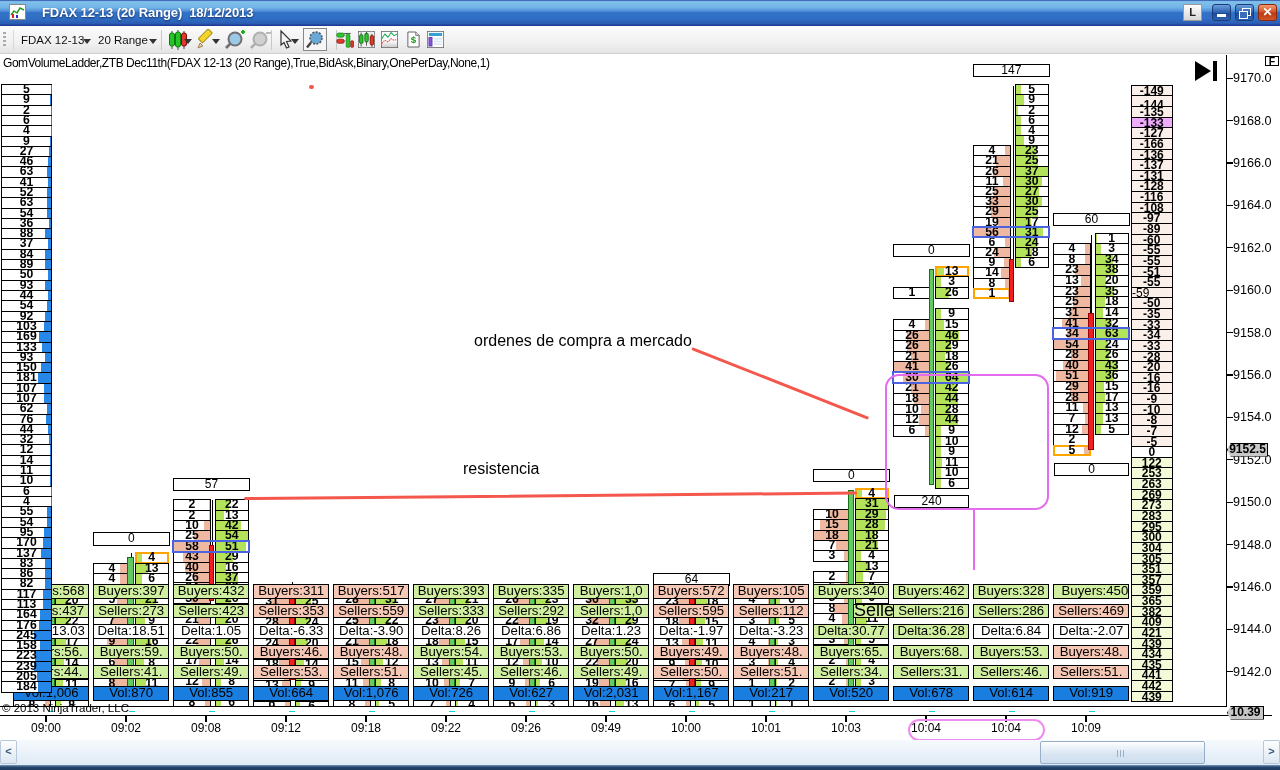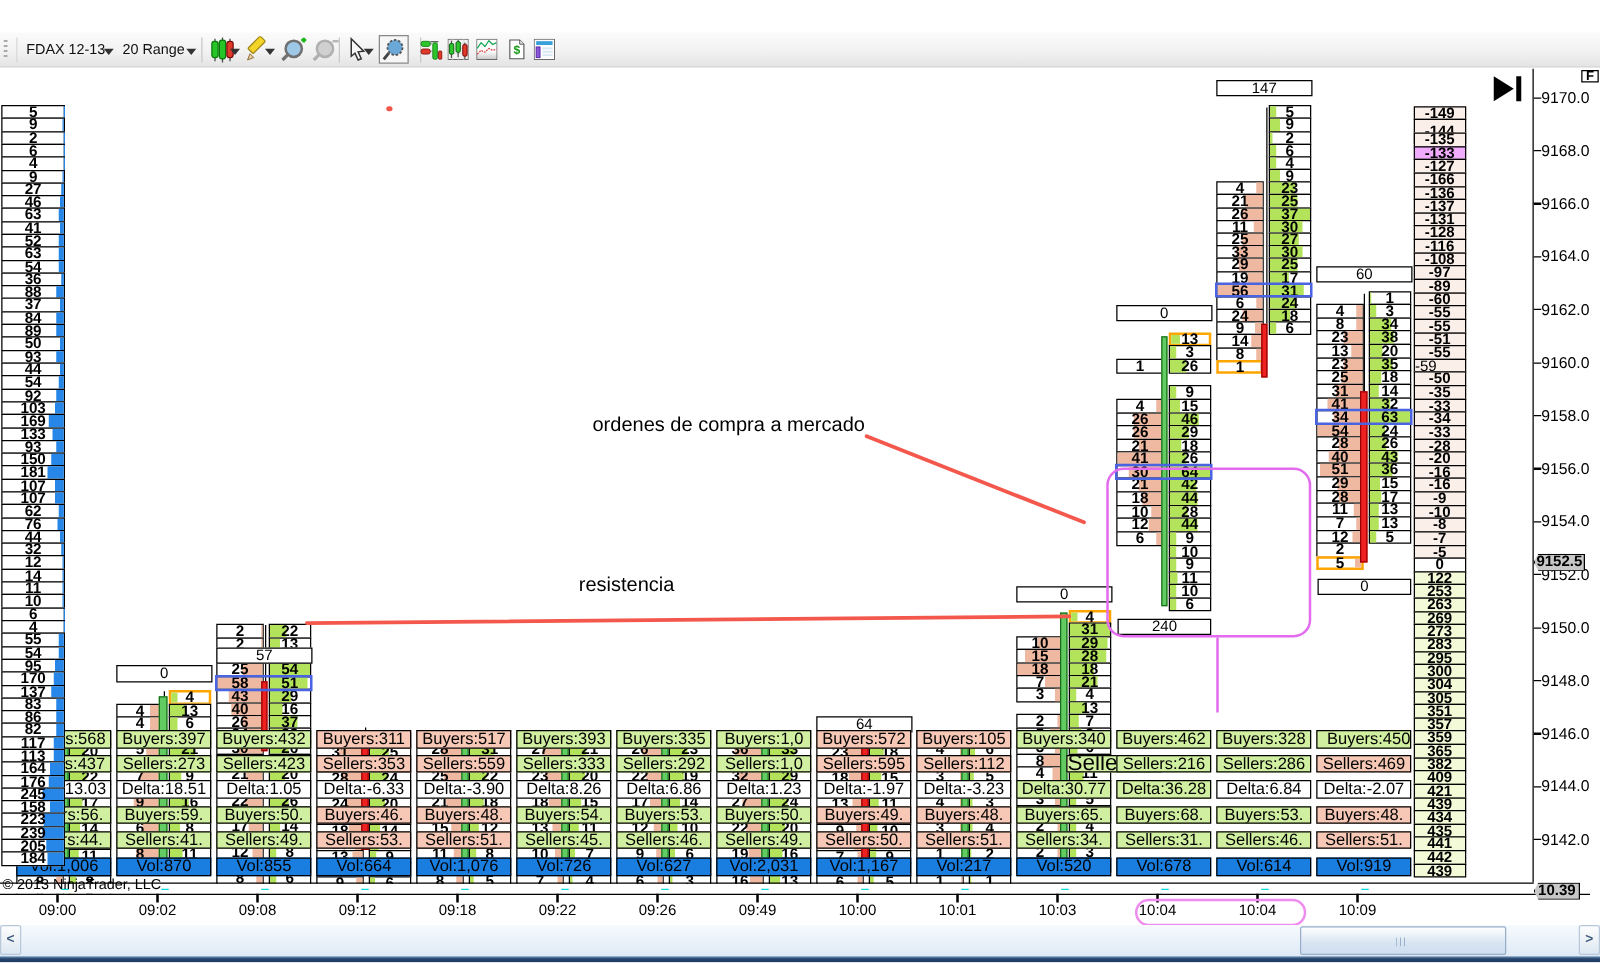--- a/index.html
+++ b/index.html
@@ -1,19 +1,38 @@
 <!DOCTYPE html>
 <html><head><meta charset="utf-8"><style>
 *{margin:0;padding:0;}
 body{font-family:"Liberation Sans",sans-serif;color:#000;}
 #w{position:relative;width:1280px;height:770px;overflow:hidden;background:#fff;}
 i{font-style:normal;}
 </style></head><body>
 <div id="w">
 
+<div style="position:absolute;left:0;top:0;width:1280px;height:25.5px;background:linear-gradient(#27439e 0%,#7fc0ec 6%,#74b5e8 28%,#4c89d6 44%,#3173c8 48%,#2f6ec4 72%,#2c5cb4 90%,#1e3a94 98%,#16308a 100%);z-index:20;">
+  <div style="position:absolute;left:9px;top:4px;width:17px;height:16px;background:#fff;border:1px solid #888;box-sizing:border-box;">
+    <svg width="15" height="14" viewBox="0 0 15 14">
+          <path d="M1 10 L4 6 L7 8 L10 3 L14 5" stroke="#2a9a2a" stroke-width="1.5" fill="none"></path>
+          <rect x="2" y="9" width="2" height="4" fill="#d22"></rect>
+          <rect x="6" y="10" width="2" height="3" fill="#2a2ad2"></rect>
+        </svg>
+  </div>
+  <div style="position:absolute;left:42px;top:5px;font-size:13px;font-weight:bold;color:#fff;letter-spacing:-0.1px;text-shadow:0 1px 2px rgba(0,0,40,.6);">FDAX 12-13 (20 Range)&nbsp; 18/12/2013</div>
+  <div style="position:absolute;left:1183px;top:3.5px;width:19px;height:17px;background:linear-gradient(#fdfdfd,#d8d8d8);border:1px solid #9a9a9a;box-sizing:border-box;text-align:center;font-size:11px;font-weight:bold;line-height:15px;color:#222;">L</div>
+  <div style="position:absolute;left:1212px;top:3.5px;width:19px;height:17px;background:linear-gradient(#6ba0dc,#2c5fae 50%,#1c4a9a 55%,#2e62b0);border:1px solid #1a3c78;border-radius:3px;box-sizing:border-box;">
+     <div style="position:absolute;left:4px;bottom:3px;width:9px;height:3px;background:#fff;"></div>
+      </div>
+  <div style="position:absolute;left:1235px;top:3.5px;width:19px;height:17px;background:linear-gradient(#6ba0dc,#2c5fae 50%,#1c4a9a 55%,#2e62b0);border:1px solid #1a3c78;border-radius:3px;box-sizing:border-box;">
+     <div style="position:absolute;left:6px;top:3px;width:7px;height:6px;border:1.4px solid #fff;"></div>
+     <div style="position:absolute;left:3px;top:6px;width:7px;height:6px;border:1.4px solid #fff;background:#3a6cba;"></div>
+      </div>
+  <div style="position:absolute;left:1258px;top:3.5px;width:19px;height:17px;background:linear-gradient(#f09a70,#d55428 45%,#bc3a10 55%,#d0562a);border:1px solid #8a2808;border-radius:3px;box-sizing:border-box;color:#fff;font-size:12px;font-weight:bold;text-align:center;line-height:14px;">✕</div>
+</div>
 
 <div style="position:absolute;left:0;top:25.5px;width:1280px;height:27.5px;background:linear-gradient(#fbfbfb,#f1f1f1 60%,#e4e4e4);border-bottom:1px solid #cfcfcf;z-index:20;">
   <div style="position:absolute;left:3px;top:6px;width:3px;height:16px;background:repeating-linear-gradient(#aaa 0 2px,transparent 2px 4px);"></div>
   <div style="position:absolute;left:13px;top:4px;height:20px;width:1px;background:#d8d8d8;"></div>
   <div style="position:absolute;left:21px;top:8px;font-size:11.5px;color:#111;">FDAX 12-13</div>
   <div style="position:absolute;left:83px;top:13px;width:0;height:0;border-left:4px solid transparent;border-right:4px solid transparent;border-top:5px solid #333;"></div>
   <div style="position:absolute;left:98px;top:8px;font-size:11.5px;color:#111;">20 Range</div>
   <div style="position:absolute;left:149px;top:13px;width:0;height:0;border-left:4px solid transparent;border-right:4px solid transparent;border-top:5px solid #333;"></div>
   <div style="position:absolute;left:161px;top:4px;height:20px;width:1px;background:#c8c8c8;"></div>
   <div style="position:absolute;left:167px;top:3px;"><svg width="22" height="22" viewBox="0 0 22 22">
@@ -87,20 +106,21 @@
         </svg></div>
   <div style="position:absolute;left:427px;top:5.5px;"><svg width="17" height="17" viewBox="0 0 22 22">
           <rect x="0.5" y="0.5" width="21" height="21" fill="#fdfdfd" stroke="#666"></rect>
           <rect x="2.5" y="2.5" width="17" height="4" fill="#38a0d8"></rect>
           <rect x="2.5" y="8.5" width="4" height="11" fill="#8858d8" stroke="#5828a8"></rect>
           <rect x="9" y="9" width="10.5" height="2" fill="#d8e8f4"></rect>
           <rect x="9" y="12.5" width="10.5" height="2" fill="#d8e8f4"></rect>
           <rect x="9" y="16" width="10.5" height="2" fill="#d8e8f4"></rect>
         </svg></div>
 </div>
+<div style="position:absolute;left:3px;top:56px;font-size:12px;letter-spacing:-0.45px;z-index:9;color:#000;">GomVolumeLadder,ZTB Dec11th(FDAX 12-13 (20 Range),True,BidAsk,Binary,OnePerDay,None,1)</div>
 <div style="position:absolute;left:0;top:53px;width:1280px;height:664px;background:#fff;"></div>
     <div style="position:absolute;left:13.0px;top:585px;width:38.0px;height:11px;border:1px solid #000;background:#fff;z-index:1;box-sizing:border-box;">
       <i style="position:absolute;right:0;top:0;bottom:0;width:4.8px;background:#eeb9a0"></i>
       <span style="position:absolute;left:0;right:0;top:50%;transform:translateY(-54%);text-align:center;font-size:12.2px;font-weight:bold;line-height:1;z-index:2;">8</span>
     </div>
     <div style="position:absolute;left:55.0px;top:585px;width:33.5px;height:11px;border:1px solid #000;background:#fff;z-index:1;box-sizing:border-box;">
       <i style="position:absolute;left:0;top:0;bottom:0;width:7.2px;background:#b2e35b"></i>
       <span style="position:absolute;left:0;right:0;top:50%;transform:translateY(-54%);text-align:center;font-size:12.2px;font-weight:bold;line-height:1;z-index:2;">12</span>
     </div>
     <div style="position:absolute;left:13.0px;top:595px;width:38.0px;height:12px;border:1px solid #000;background:#fff;z-index:1;box-sizing:border-box;">
@@ -467,21 +487,21 @@
       <i style="position:absolute;right:0;top:0;bottom:0;width:5.0px;background:#eeb9a0"></i>
       <span style="position:absolute;left:0;right:0;top:50%;transform:translateY(-54%);text-align:center;font-size:12.2px;font-weight:bold;line-height:1;z-index:2;">8</span>
     </div>
     <div style="position:absolute;left:215.0px;top:697px;width:33.5px;height:12px;border:1px solid #000;background:#fff;z-index:1;box-sizing:border-box;">
       <i style="position:absolute;left:0;top:0;bottom:0;width:5.0px;background:#b2e35b"></i>
       <span style="position:absolute;left:0;right:0;top:50%;transform:translateY(-54%);text-align:center;font-size:12.2px;font-weight:bold;line-height:1;z-index:2;">6</span>
     </div>
     <div style="position:absolute;left:172.0px;top:539.8px;width:77.5px;height:12.9px;border:2px solid #4a63e0;z-index:3;box-sizing:border-box;"></div>
     <div style="position:absolute;left:211.5px;top:499.5px;width:1.3px;height:45.5px;background:#000;z-index:2;"></div>
     <div style="position:absolute;left:208.7px;top:545.0px;width:5.6px;height:56.0px;background:#ee2020;border:1px solid #900;box-sizing:border-box;z-index:2;"></div>
-    <div style="position:absolute;left:173.2px;top:478.2px;width:76.4px;height:13.2px;border:1.6px solid #000;background:#fff;z-index:3;box-sizing:border-box;text-align:center;font-size:12px;line-height:10.5px;margin-top:40px;">57</div>
+    <div style="position:absolute;left:173.2px;top:478.2px;width:76.4px;height:13.2px;border:1.6px solid #000;background:#fff;z-index:3;box-sizing:border-box;text-align:center;font-size:12px;line-height:10.5px;">57</div>
     <div style="position:absolute;left:253.0px;top:586px;width:38.0px;height:11px;border:1px solid #000;background:#fff;z-index:1;box-sizing:border-box;">
       <i style="position:absolute;right:0;top:0;bottom:0;width:15.6px;background:#eeb9a0"></i>
       <span style="position:absolute;left:0;right:0;top:50%;transform:translateY(-54%);text-align:center;font-size:12.2px;font-weight:bold;line-height:1;z-index:2;">26</span>
     </div>
     <div style="position:absolute;left:295.0px;top:586px;width:33.5px;height:11px;border:1px solid #000;background:#fff;z-index:1;box-sizing:border-box;">
       <i style="position:absolute;left:0;top:0;bottom:0;width:22.2px;background:#b2e35b"></i>
       <span style="position:absolute;left:0;right:0;top:50%;transform:translateY(-54%);text-align:center;font-size:12.2px;font-weight:bold;line-height:1;z-index:2;">37</span>
     </div>
     <div style="position:absolute;left:253.0px;top:596px;width:38.0px;height:12px;border:1px solid #000;background:#fff;z-index:1;box-sizing:border-box;">
       <i style="position:absolute;right:0;top:0;bottom:0;width:18.6px;background:#eeb9a0"></i>

